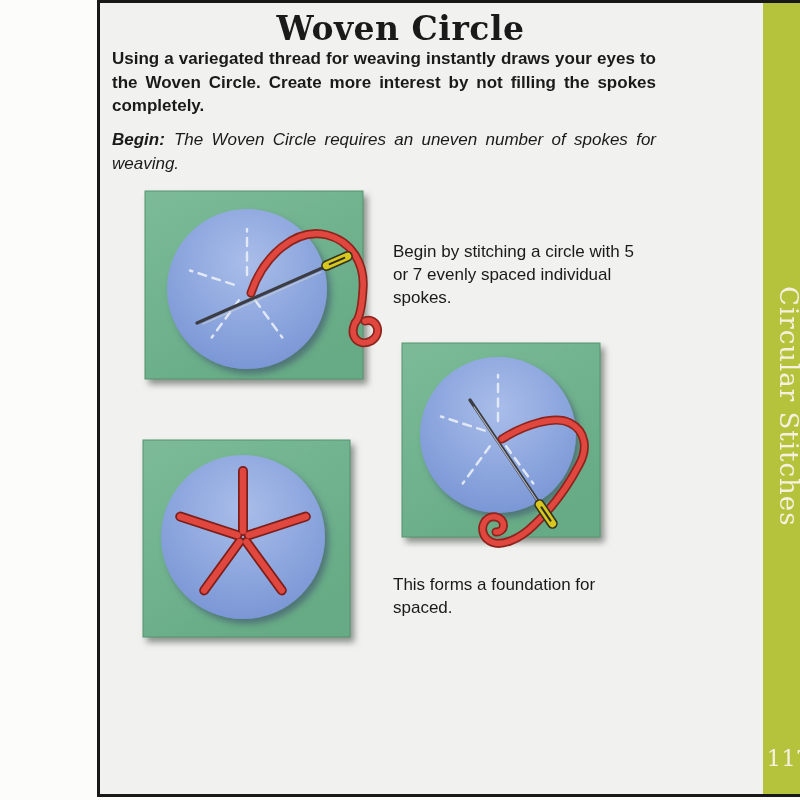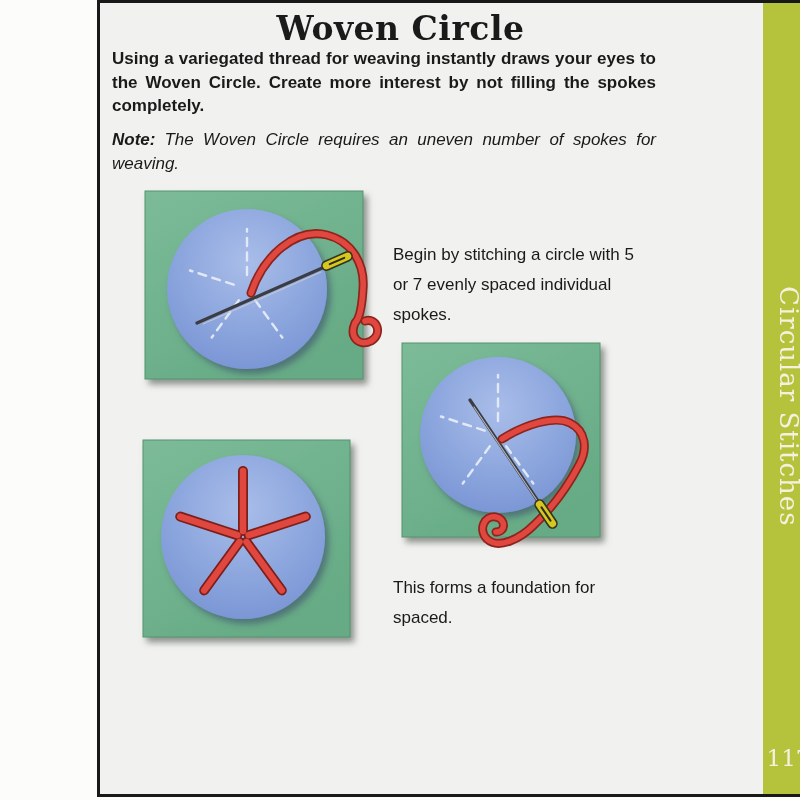--- a/index.html
+++ b/index.html
@@ -45,21 +45,21 @@
     text-align:justify;color:var(--text_black,#1a1a1a);
   }
   .note{
     position:absolute;left:12px;top:125px;width:544px;margin:0;
     font-size:17px;line-height:23.5px;font-style:italic;
     text-align:justify;color:var(--text_black,#1a1a1a);
   }
   .note .note-label{font-weight:bold;margin-right:9px;}
   .caption{
     position:absolute;margin:0;width:250px;
-    font-size:17px;line-height:30px;
+    font-size:17px;line-height:23px;
     color:var(--text_black,#1a1a1a);
   }
   .caption.step1{left:293px;top:237px;}
   .caption.step2{left:293px;top:570px;}
   figure{margin:0;padding:0;position:absolute;}
   .fig1{left:25px;top:165px;width:258px;height:233px;}
   .fig2{left:282px;top:320px;width:238px;height:238px;}
   .fig3{left:23px;top:417px;width:247px;height:237px;}
   svg{display:block;overflow:visible;}
   .fabric{fill:url(#fabricGrad);stroke:#55946f;stroke-width:1;filter:url(#sqShadow);}
@@ -96,21 +96,21 @@
     </filter>
   </defs>
 </svg>
 
 <div class="page">
 
   <h1 class="title">Woven Circle</h1>
 
   <p class="intro">Using a variegated thread for weaving instantly draws your eyes to the Woven Circle.  Create more interest by not filling the spokes completely.</p>
 
-  <p class="note"><span class="note-label">Note:</span><span>The Woven Circle requires an uneven number of spokes for weaving.</span></p>
+  <p class="note"><span class="note-label">Begin:</span><span>The Woven Circle requires an uneven number of spokes for weaving.</span></p>
 
   <figure class="fig1">
     <svg width="258" height="233" viewBox="0 0 258 233">
       <rect class="fabric" x="20" y="23" width="218" height="188"></rect>
       <circle class="stitch-circle" cx="122" cy="121" r="80"></circle>
       <g>
         <line class="dash" x1="122" y1="107" x2="122" y2="61"></line>
         <line class="dash" x1="108.7" y1="116.7" x2="65" y2="102.5"></line>
         <line class="dash" x1="113.8" y1="132.3" x2="86.7" y2="169.5"></line>
         <line class="dash" x1="130.2" y1="132.3" x2="157.3" y2="169.5"></line>

